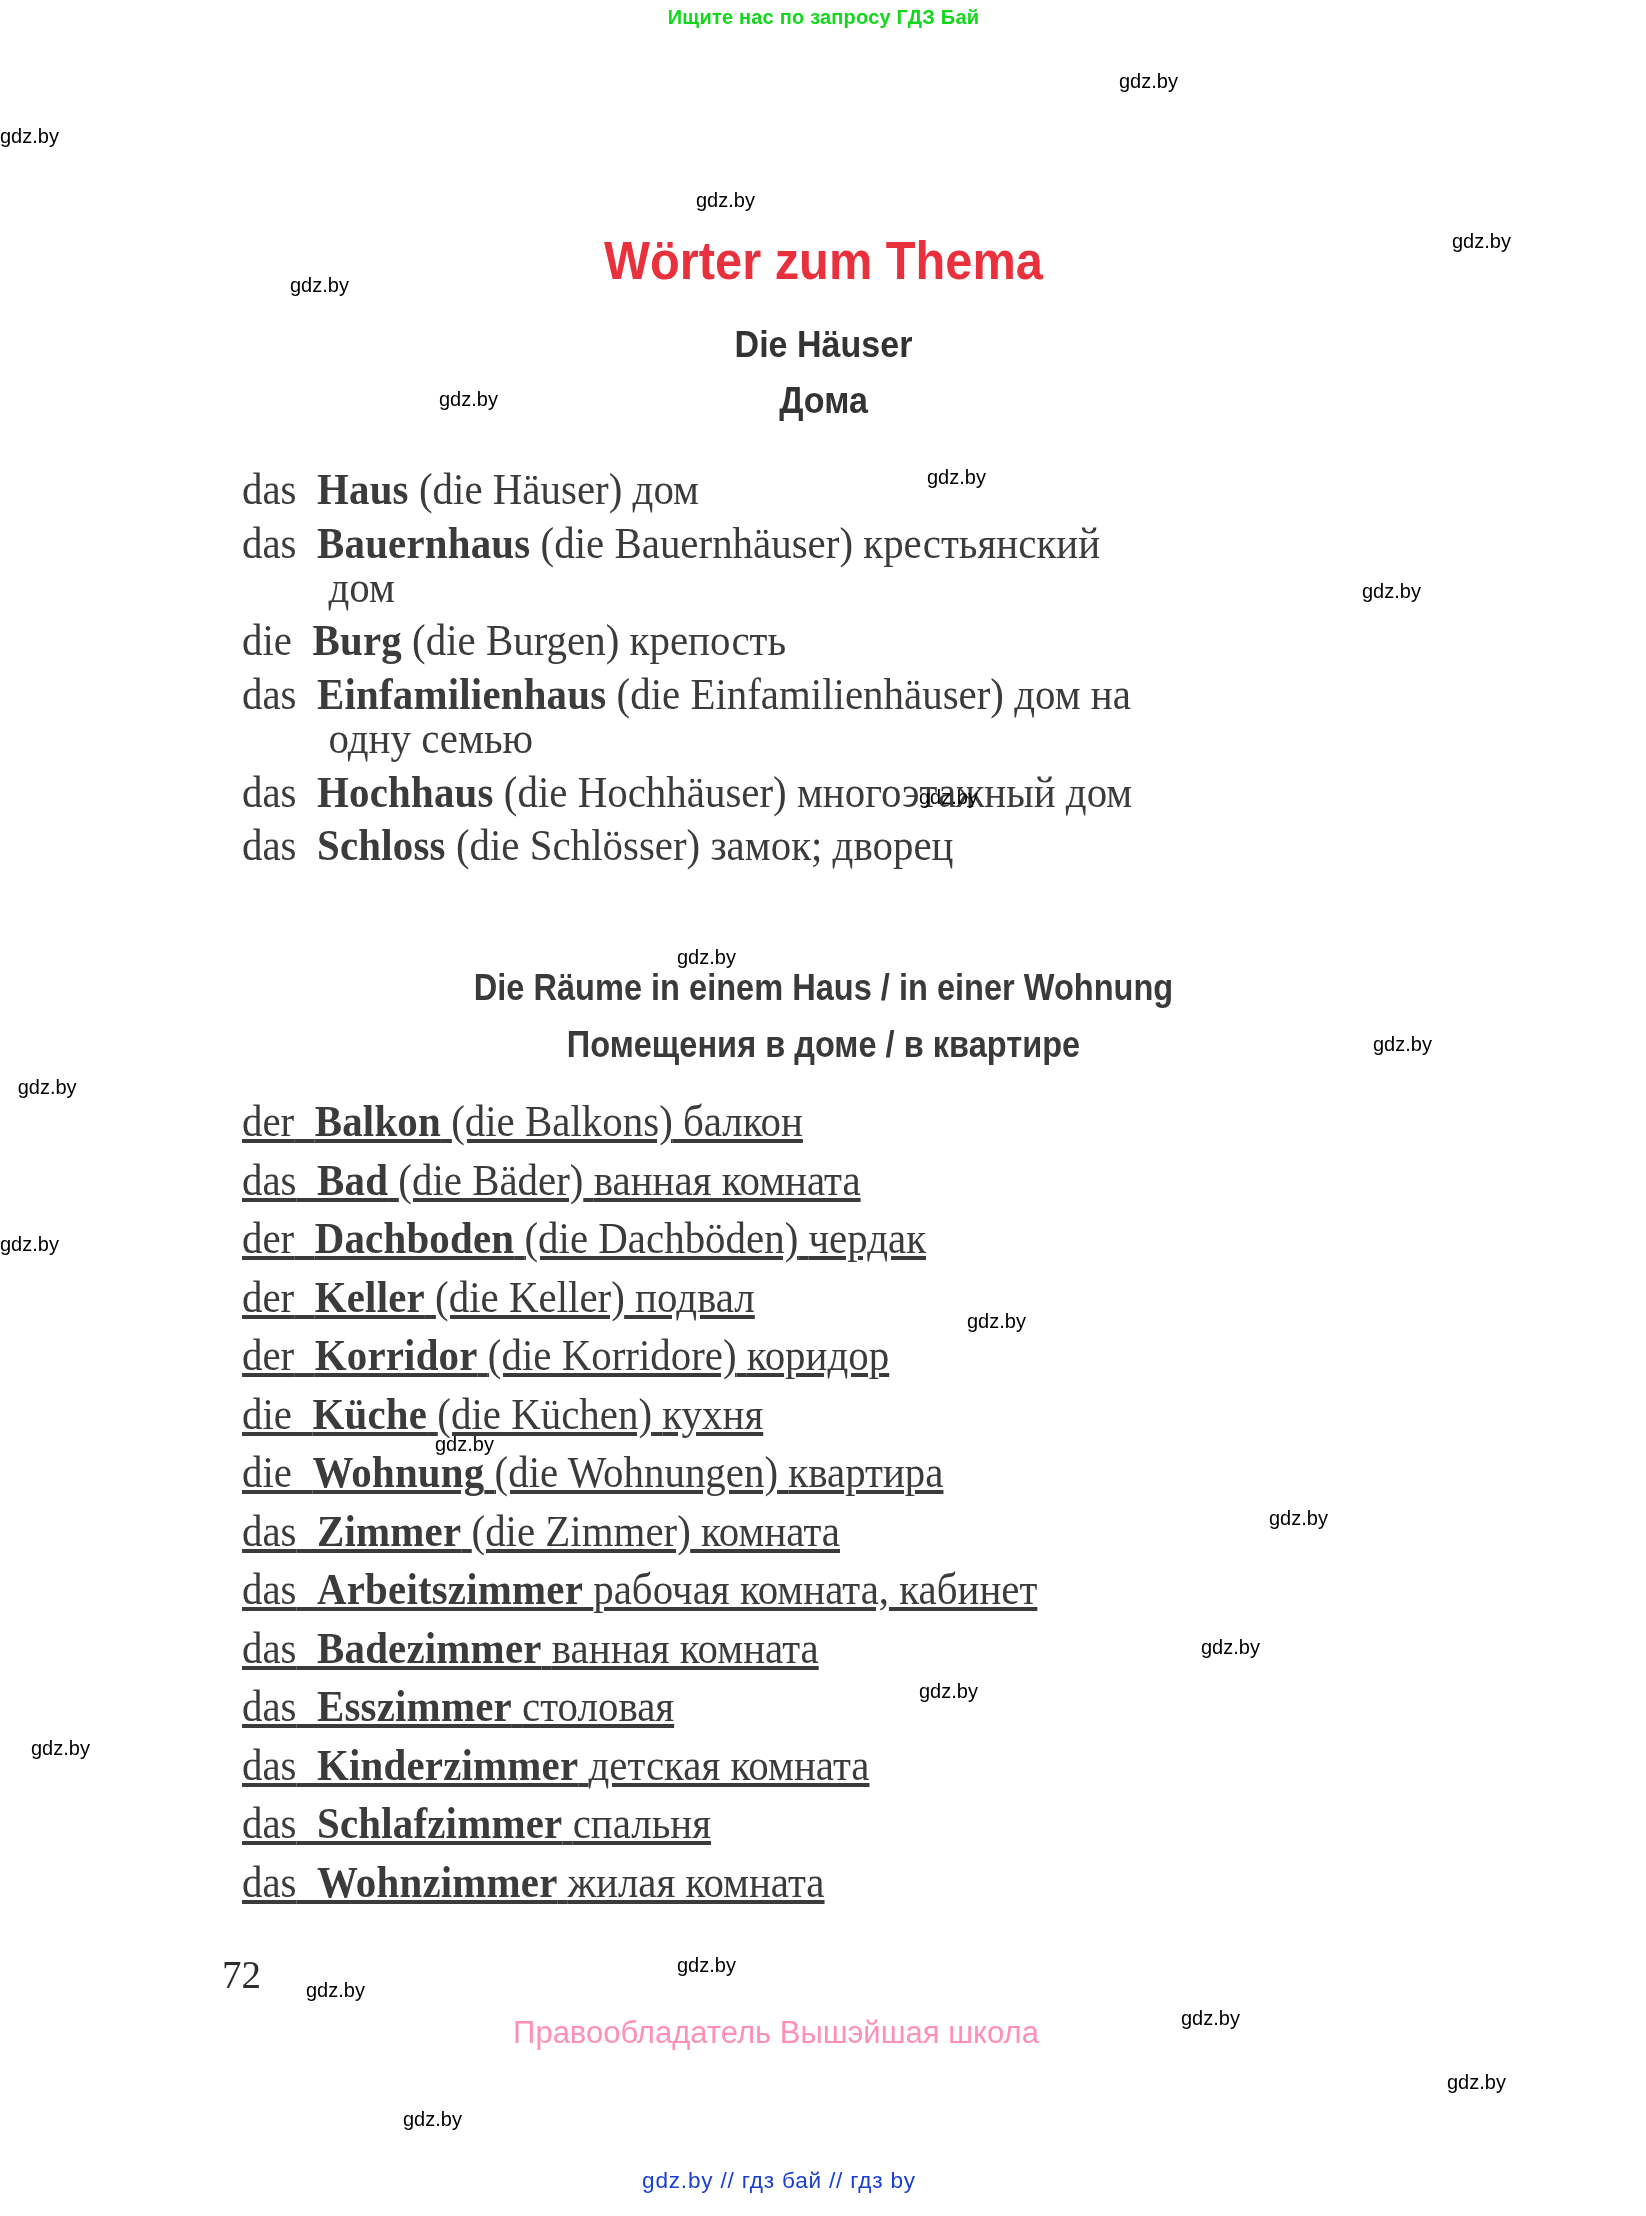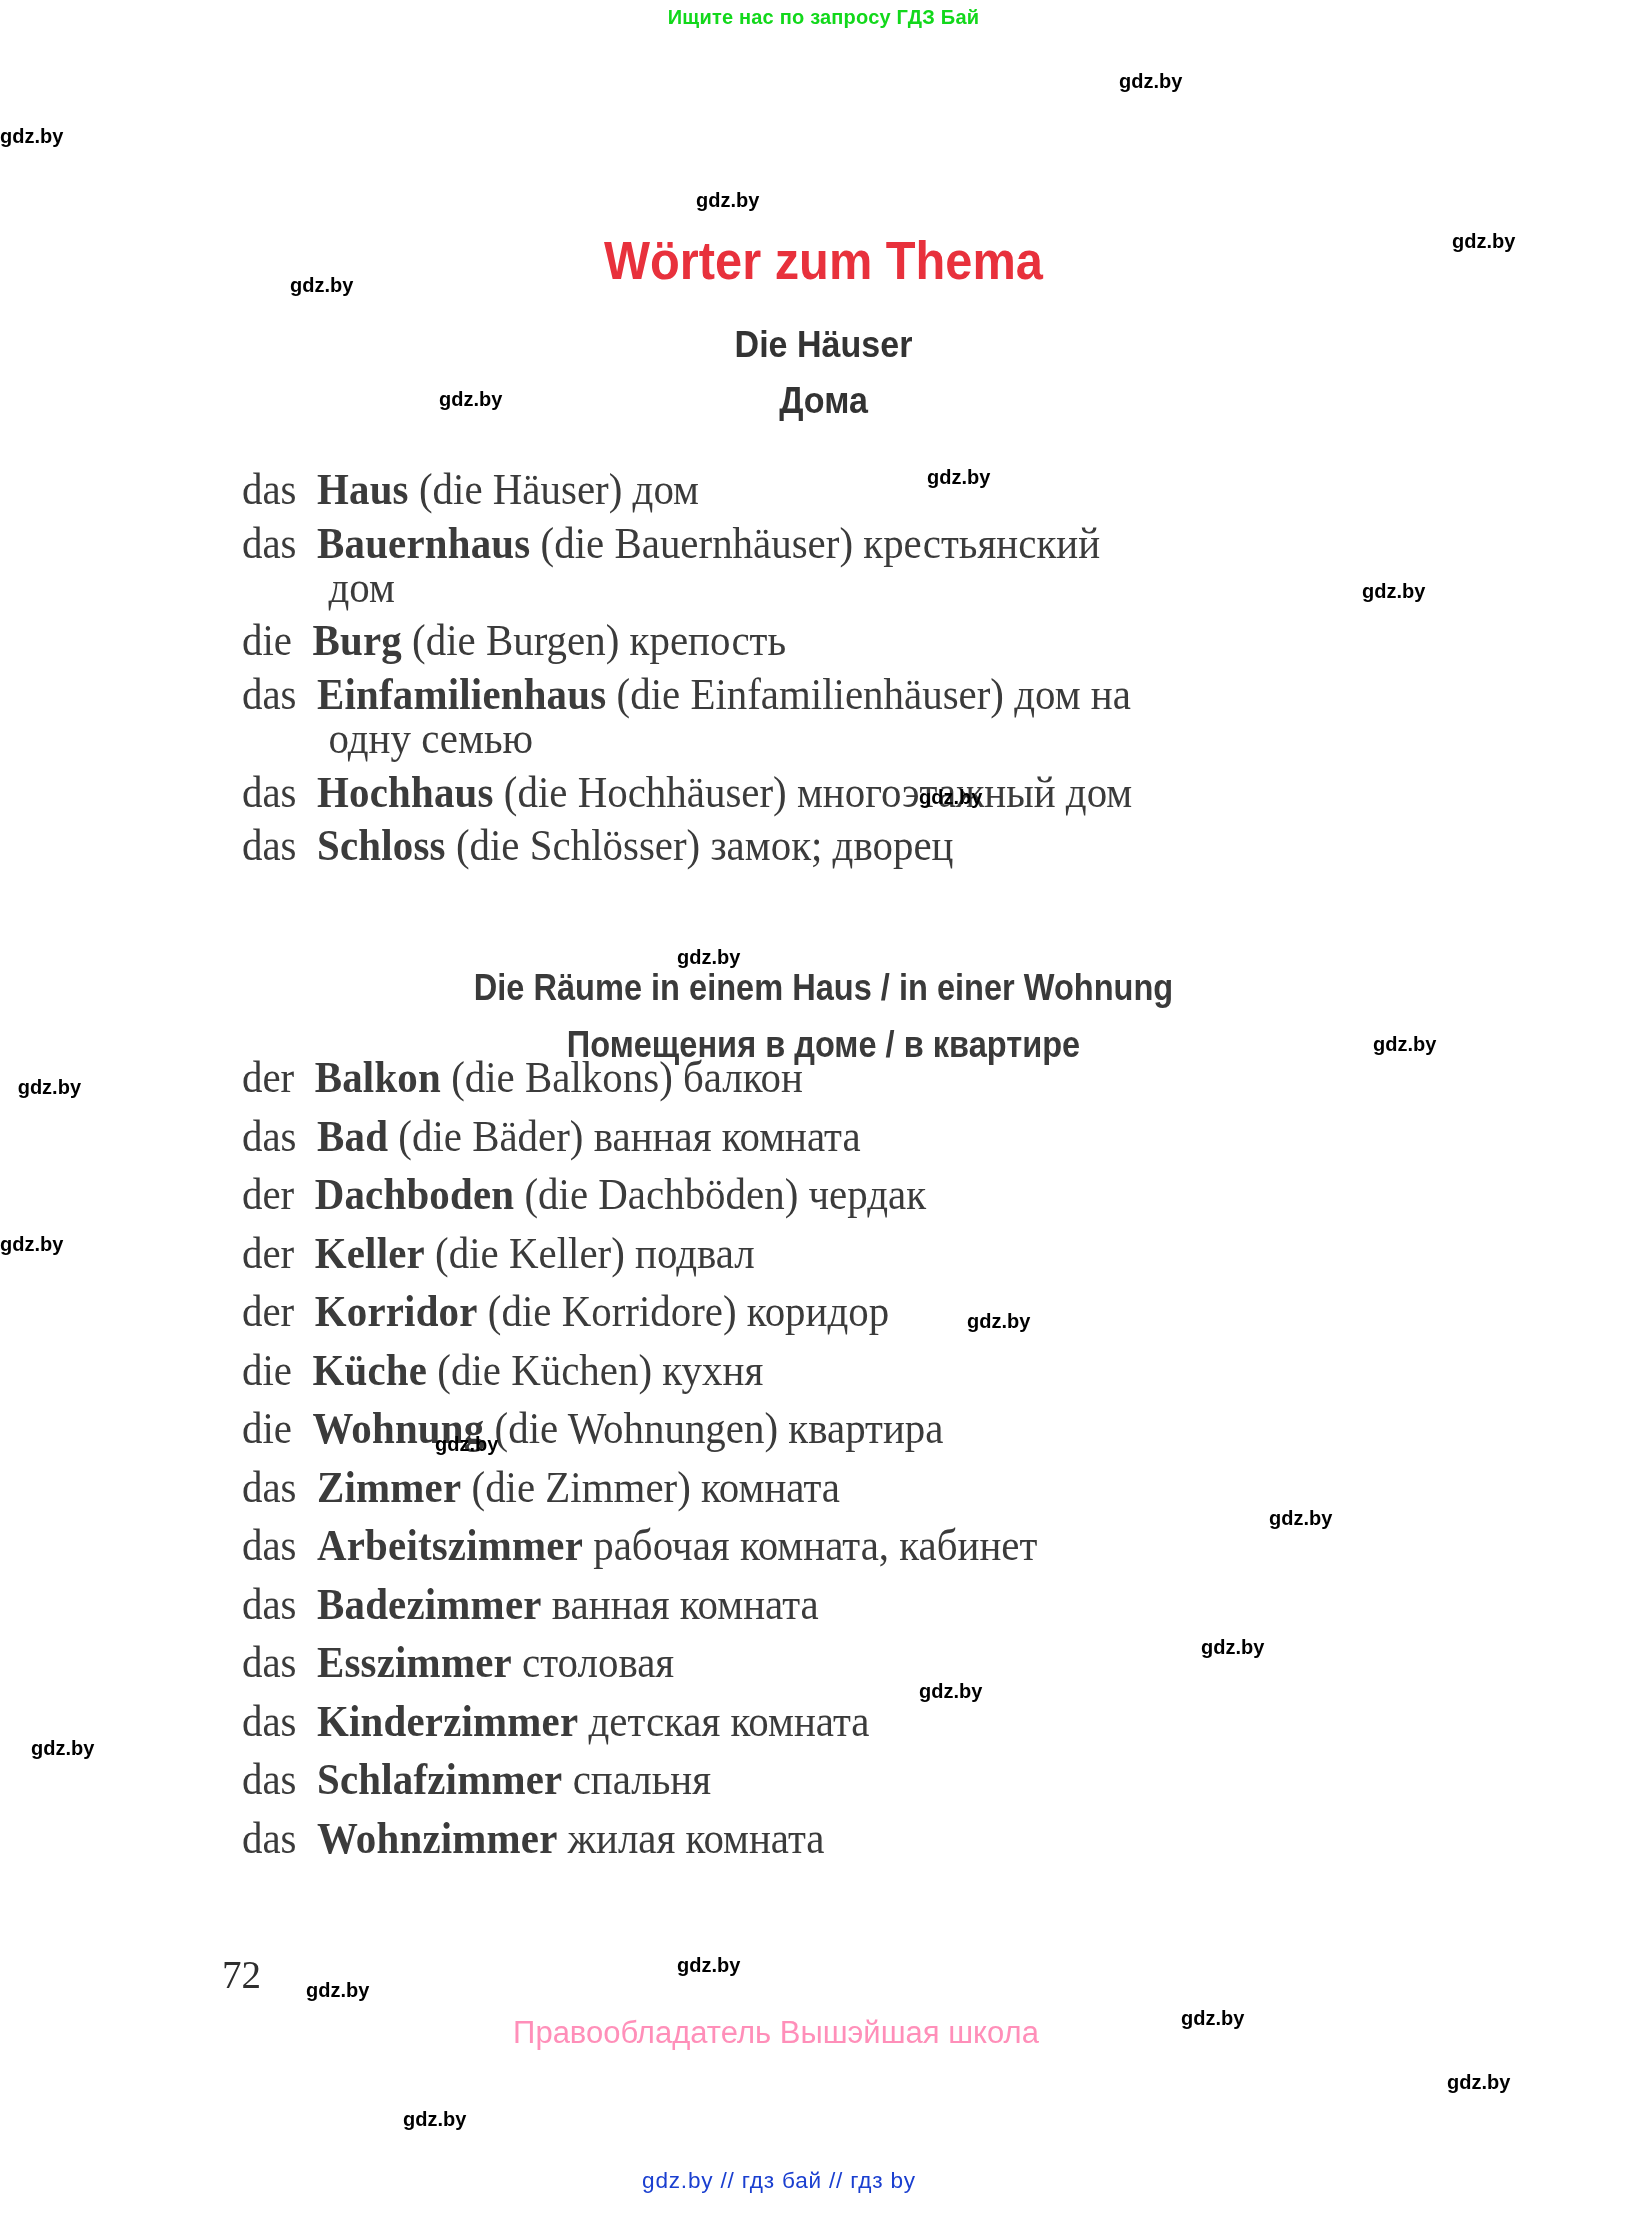--- a/index.html
+++ b/index.html
@@ -30,21 +30,21 @@
     letter-spacing: 0.2px;
   }
 
   
   .wm {
     position: absolute;
     font-family: "Liberation Sans", "DejaVu Sans", sans-serif;
     font-size: 20px;
     color: #000000;
     white-space: nowrap;
-    font-weight: 700;
+    font-weight: 400;
   }
 
   
   .title-main {
     position: absolute;
     top: 230px;
     left: 0;
     width: 1647px;
     text-align: center;
     color: #e8313c;
@@ -94,21 +94,21 @@
   
   .voclist {
     position: absolute;
     left: 242px;
     width: 1322px;
     color: #3b3b3b;
     font-size: 44px;
     line-height: 1.0;
   }
   #list-houses { top: 468px; }
-  #list-rooms  { top: 1056px; }
+  #list-rooms  { top: 1100px; text-decoration: underline; }
 
   .vocrow {
     display: block;
     white-space: normal;
     margin-bottom: 9.7px;
     transform: scaleX(.93);
     transform-origin: left center;
   }
   #list-rooms .vocrow { margin-bottom: 14.5px; }
 

